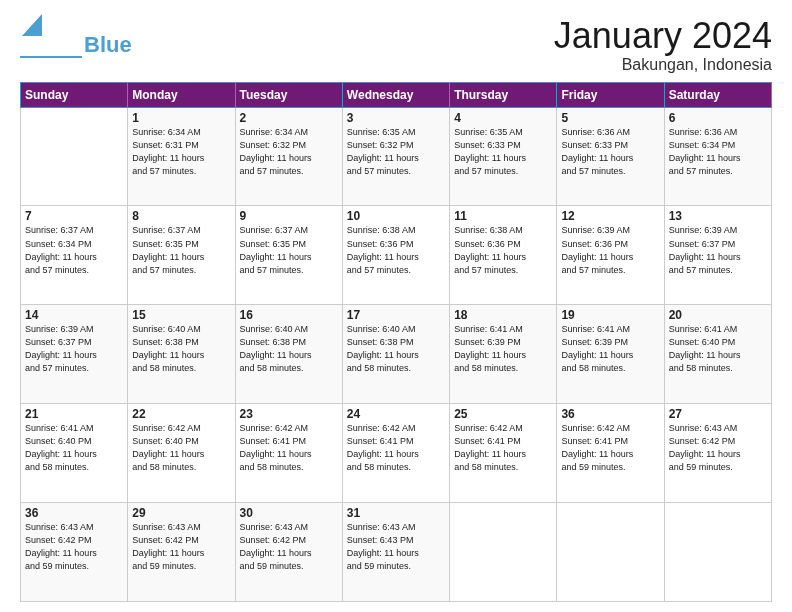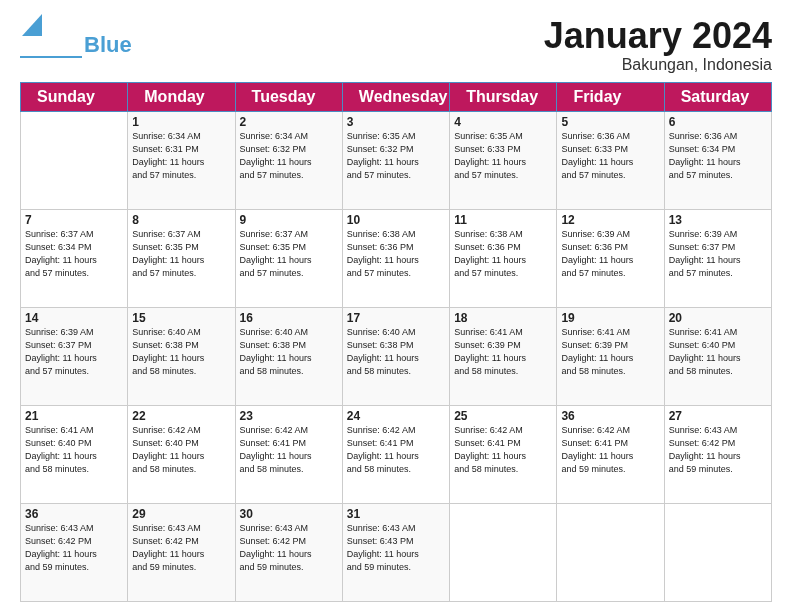--- a/index.html
+++ b/index.html
@@ -26,41 +26,41 @@
     .logo {
       display: flex;
       flex-direction: column;
       align-items: flex-start;
     }
     .title-block {
       text-align: right;
     }
     .title-block h1 {
       font-size: 36px;
-      font-weight: bold;
+      font-weight: normal;
       color: #1a1a1a;
       line-height: 1.1;
     }
     .title-block h2 {
       font-size: 16px;
       color: #333;
       font-weight: normal;
     }
     .calendar {
       flex: 1;
       border: 1px solid #ccc;
       border-collapse: collapse;
       width: 100%;
       table-layout: fixed;
     }
     .calendar thead tr th {
-      background-color: #be185d;
+      background-color: #701a75;
       color: #fff;
-      font-size: 16px;
-      padding: 5px 16px;
+      font-size: 12px;
+      padding: 5px 4px;
       text-align: left;
       border: 1px solid #4a8cc4;
       font-weight: bold;
     }
     .calendar tbody tr td {
       border: 1px solid #ccc;
       vertical-align: top;
       padding: 3px 4px;
       font-size: 9.5px;
       color: #222;

